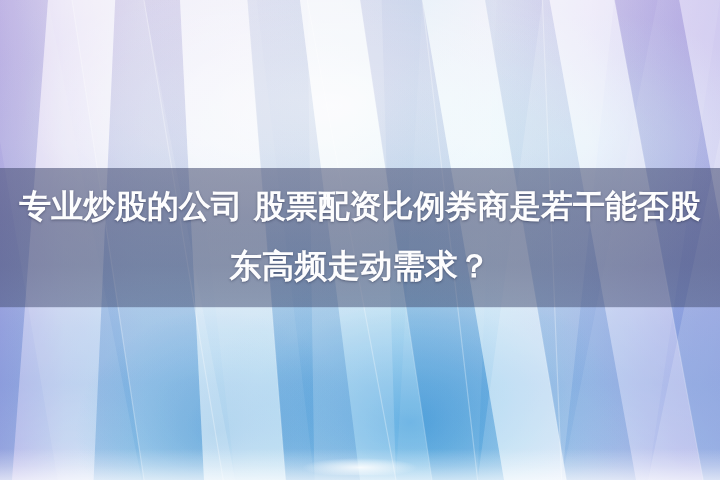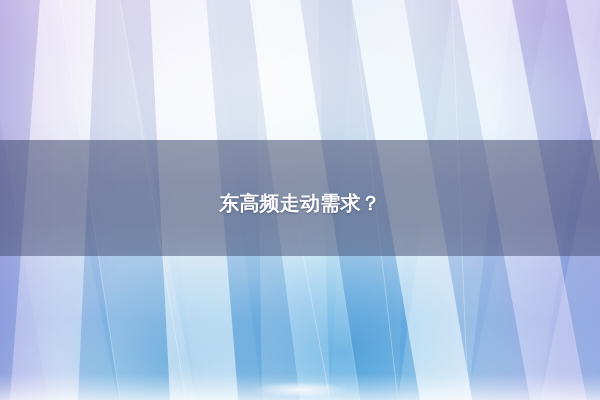--- a/index.html
+++ b/index.html
@@ -131,21 +131,21 @@
     font-family: "DejaVu Sans", "Liberation Sans", sans-serif;
     font-weight: 700;
     font-size: 27px;
     line-height: 34px;
     letter-spacing: 0.2px;
     white-space: nowrap;
     text-align: center;
     text-shadow: 0 1px 2px rgba(30,36,62,0.45);
   }
   .caption-line.line1 { font-size: 26.6px; letter-spacing: 0px; }
-  .caption-line.line2 { font-size: 20px; margin-top: 10px; }
+  .caption-line.line2 { font-size: 27px; margin-top: 10px; }
 
   
   .bottom-glow {
     position: absolute;
     left: 0;
     bottom: 0;
     width: 600px;
     height: 26px;
     background: linear-gradient(180deg,
       rgba(255,255,255,0) 0%,
@@ -233,19 +233,20 @@
         <line x1="300" y1="0" x2="360" y2="400"></line>
         <line x1="404" y1="0" x2="472" y2="400"></line>
         <line x1="512" y1="0" x2="586" y2="400"></line>
       </g>
     </svg>
   </div>
 
   <div class="caption-band"></div>
 
   <div class="caption-text">
+    <div class="caption-line line1">专业炒股的公司 股票配资比例券商是若干能否股</div>
     <div class="caption-line line2">东高频走动需求？</div>
   </div>
 
   <div class="bottom-glow"></div>
   <div class="bottom-mark"></div>
 
 </div>
 
 </body></html>

